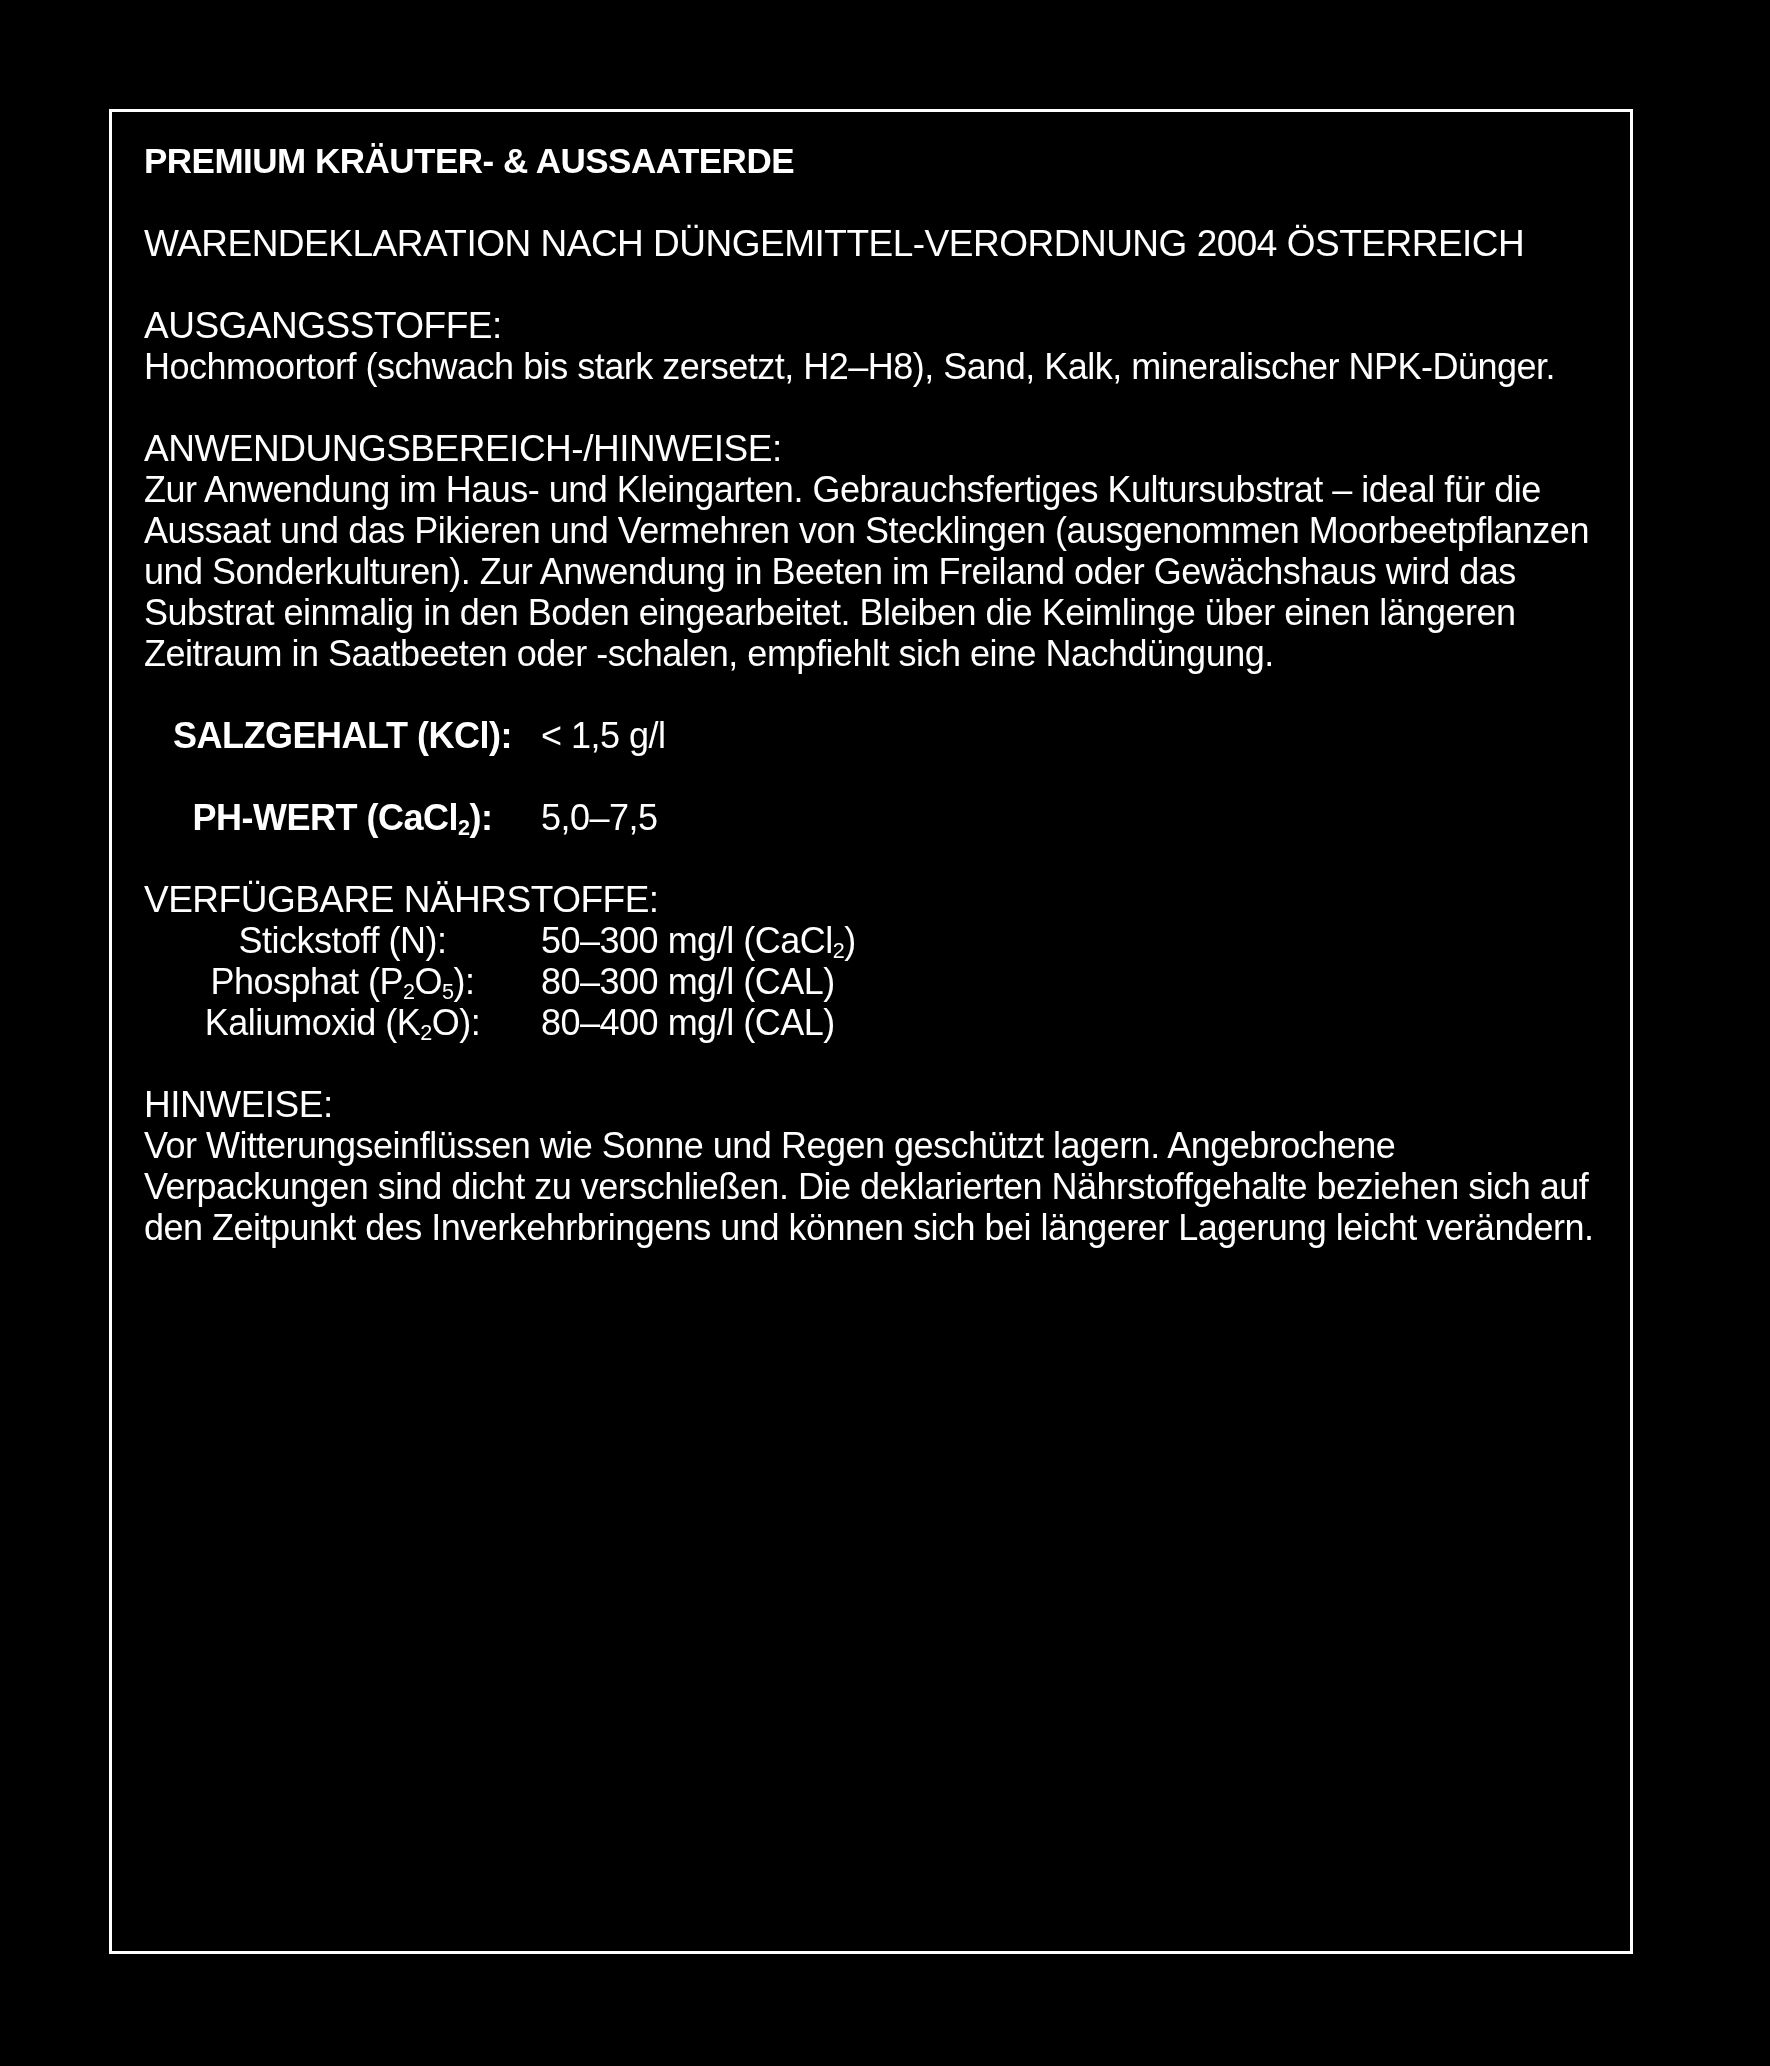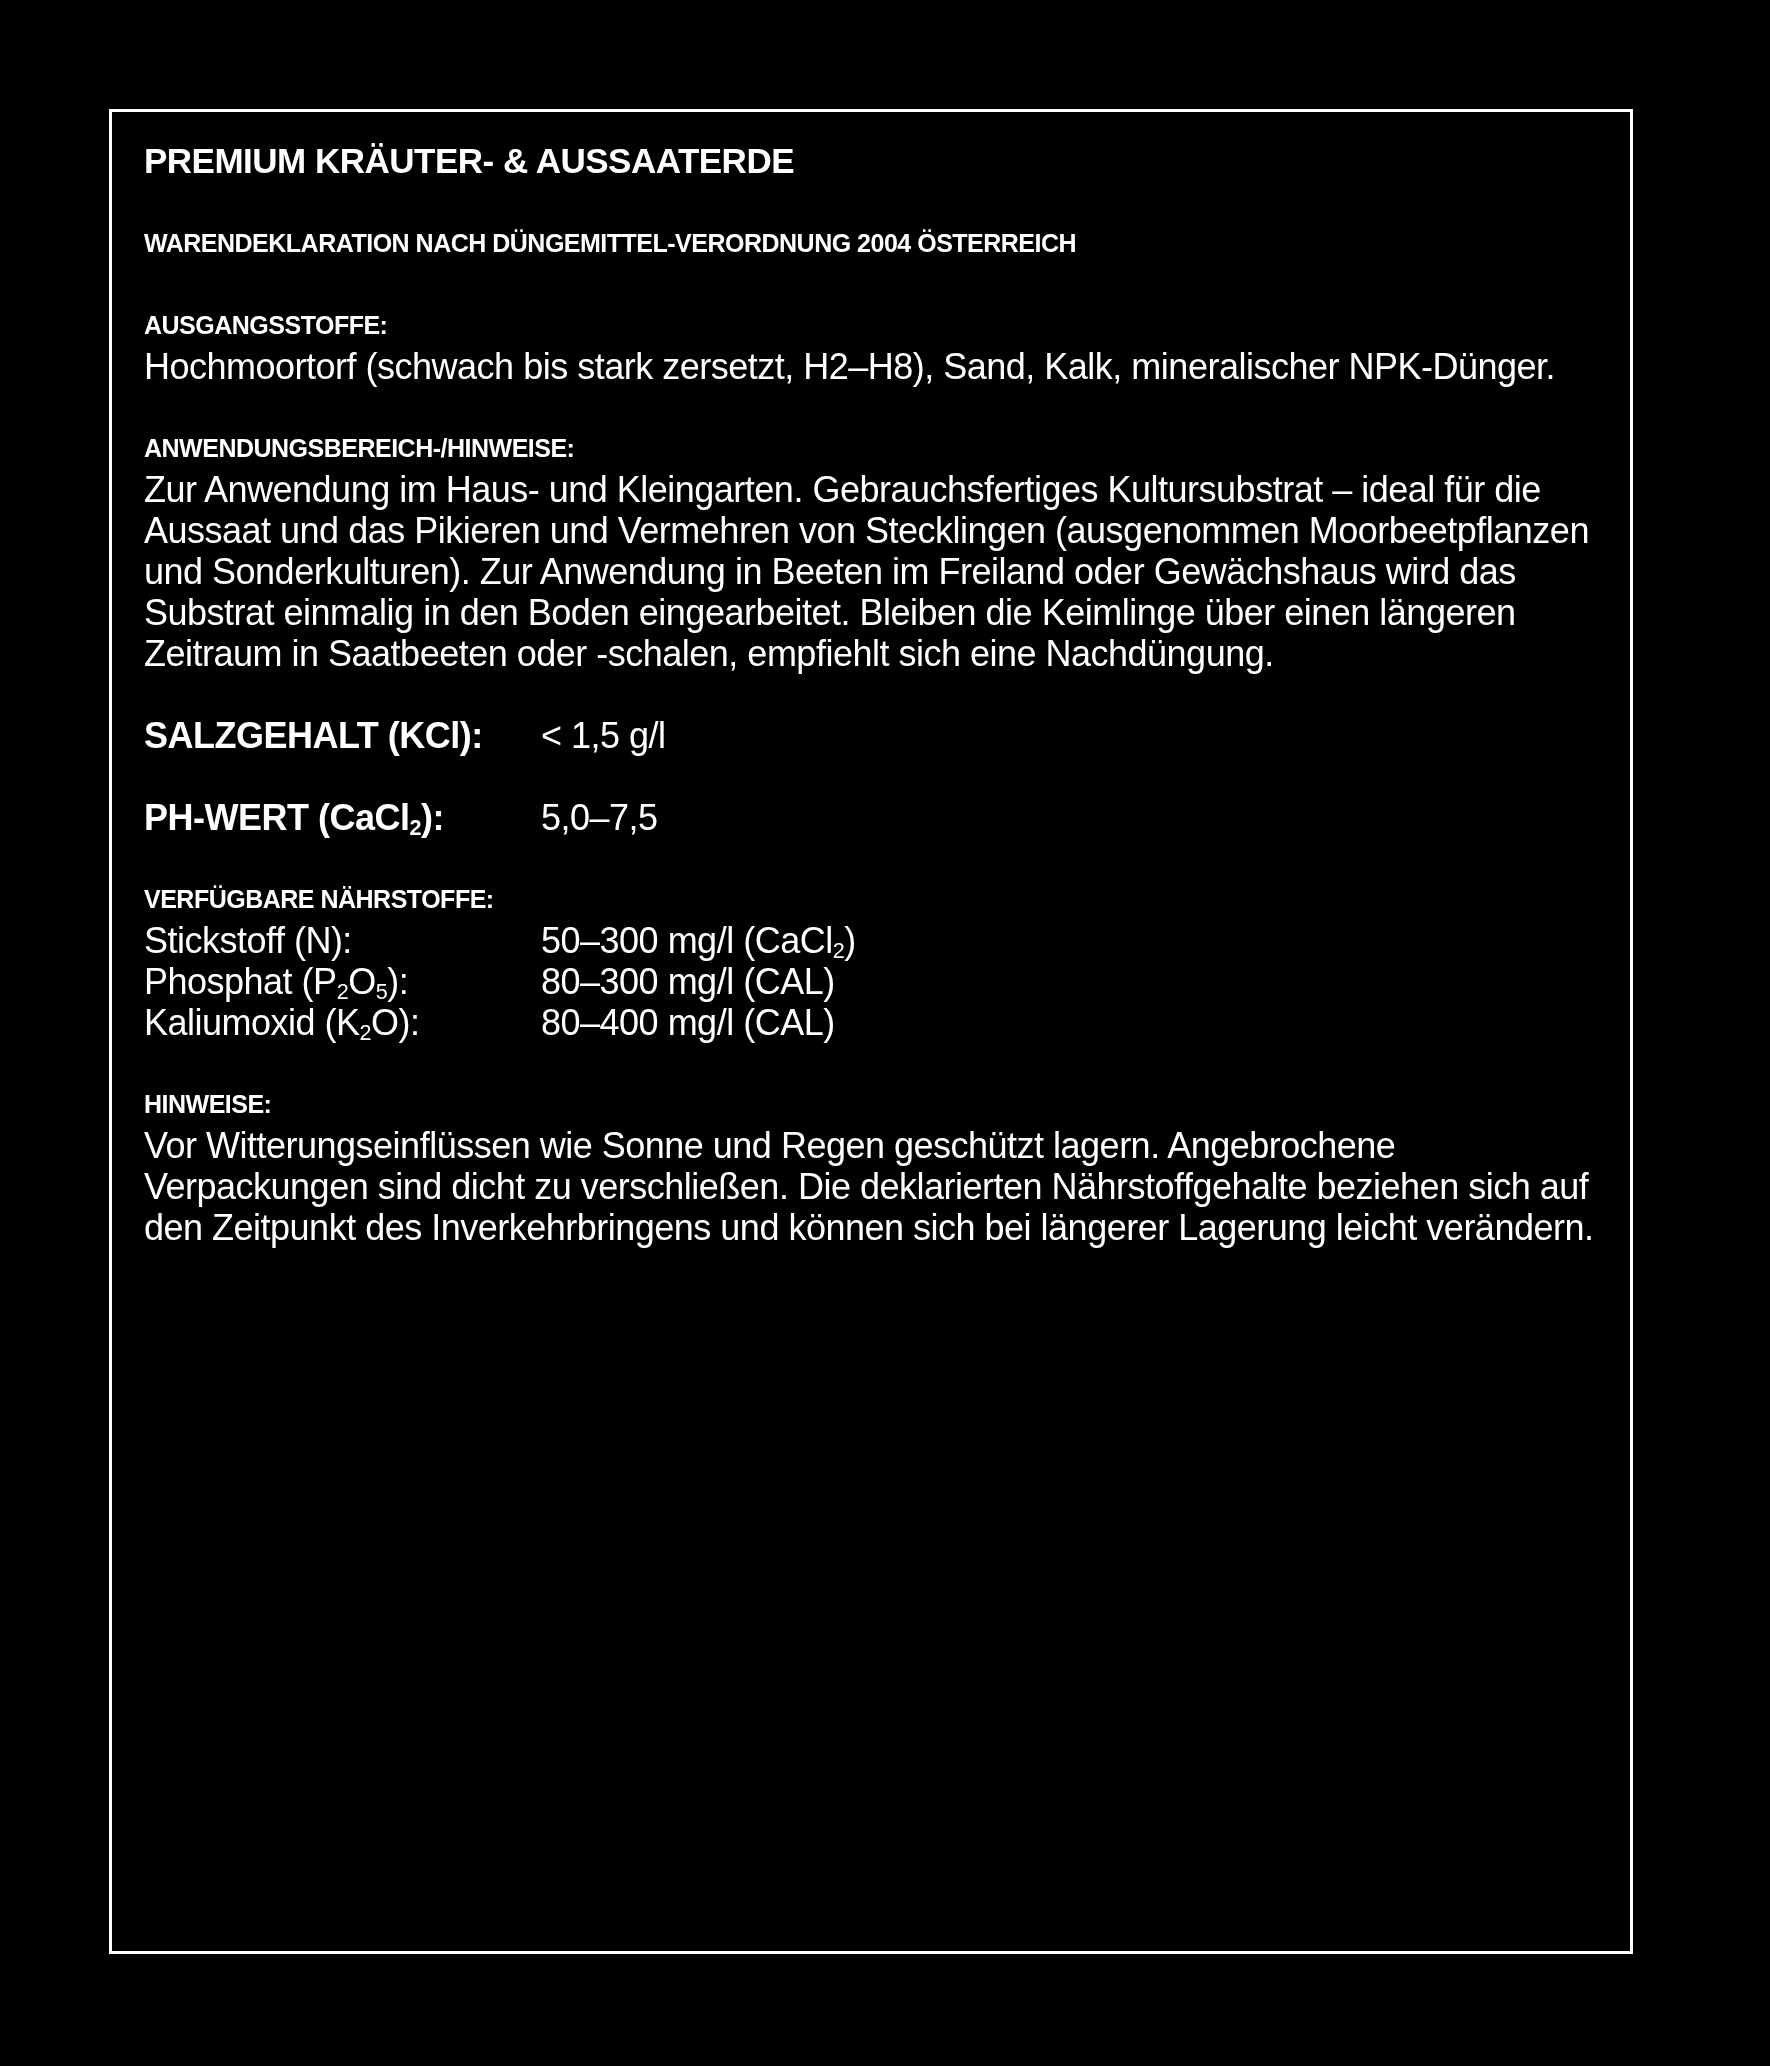--- a/index.html
+++ b/index.html
@@ -2,25 +2,25 @@
 <html style="font-size:7.4px"><head>
 <meta charset="utf-8">
 <style>
   html, body { margin:0; padding:0; background:#000; }
   body { width:1771px; height:2066px; position:relative; overflow:hidden;
          font-family:"Liberation Sans", sans-serif; color:#fff; }
   .frame { position:absolute; left:109px; top:109px; width:1524px; height:1845px;
            border:3.7px solid #fff; box-sizing:border-box; }
   .content { position:absolute; left:32px; top:28px; right:28px; }
   .title { font-weight:bold; font-size:35px; line-height:42px; letter-spacing:-0.5px; }
-  .h { font-weight:bold; font-size:25px; line-height:41px; letter-spacing:-0.5px; }
+  .h { font-weight:normal; font-size:37px; line-height:41px; letter-spacing:-0.5px; }
   .p { font-size:36px; line-height:41px; letter-spacing:-0.5px; }
   .gap { height:41px; }
   .row { display:flex; font-size:36px; line-height:41px; letter-spacing:-0.5px; }
-  .row .k { width:397px; }
+  .row .k { width:397px;text-align:center; }
   .row.bold .k { font-weight:bold; }
   sub { font-size:0.6em; vertical-align:-0.25em; line-height:0; }
 </style>
 </head>
 <body>
 
 <div class="frame">
   <div class="content">
     <div class="title">PREMIUM KRÄUTER- &amp; AUSSAATERDE</div>
     <div class="gap"></div>

